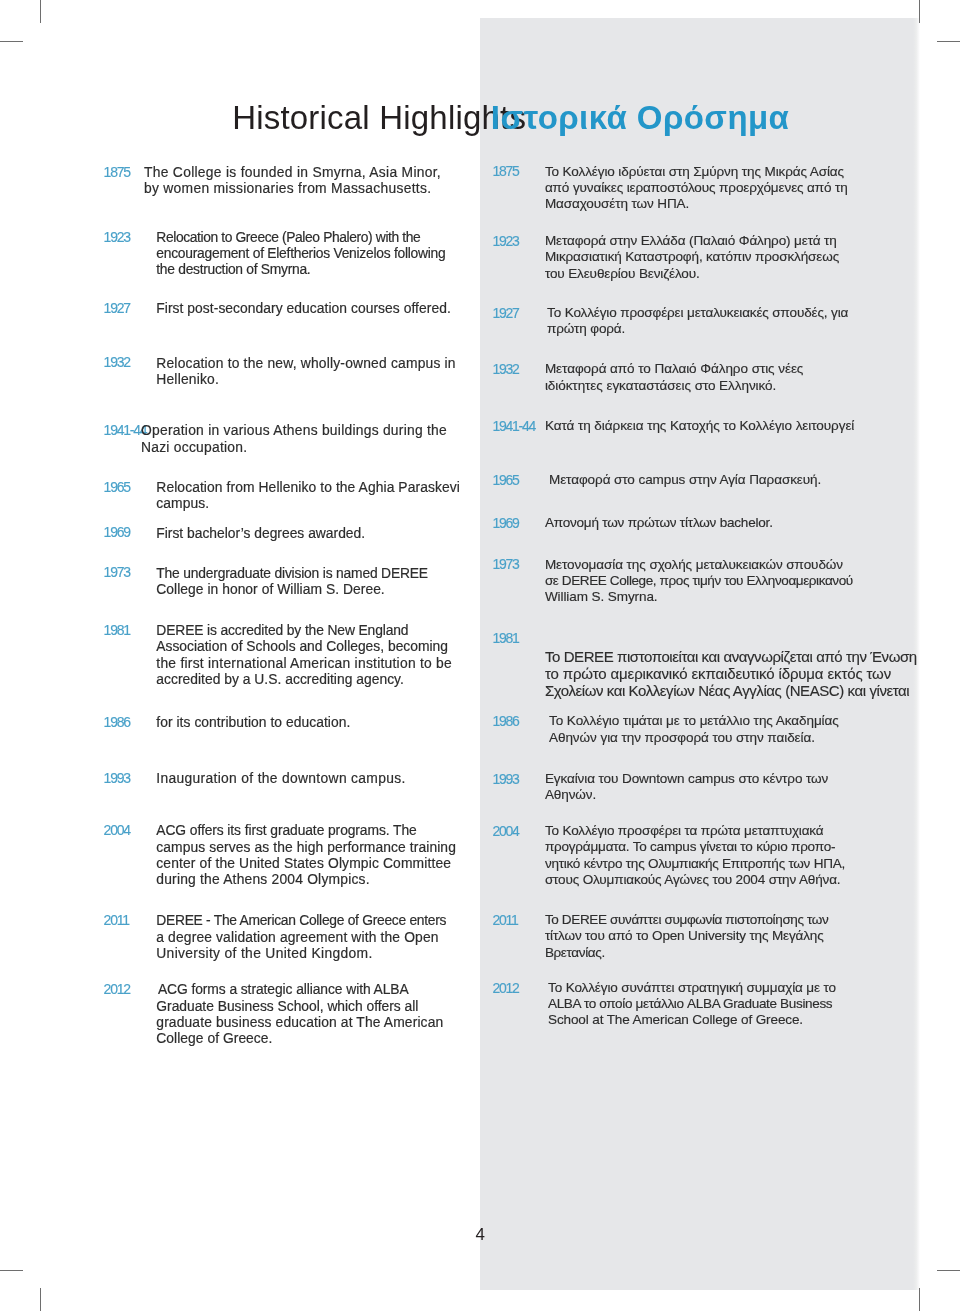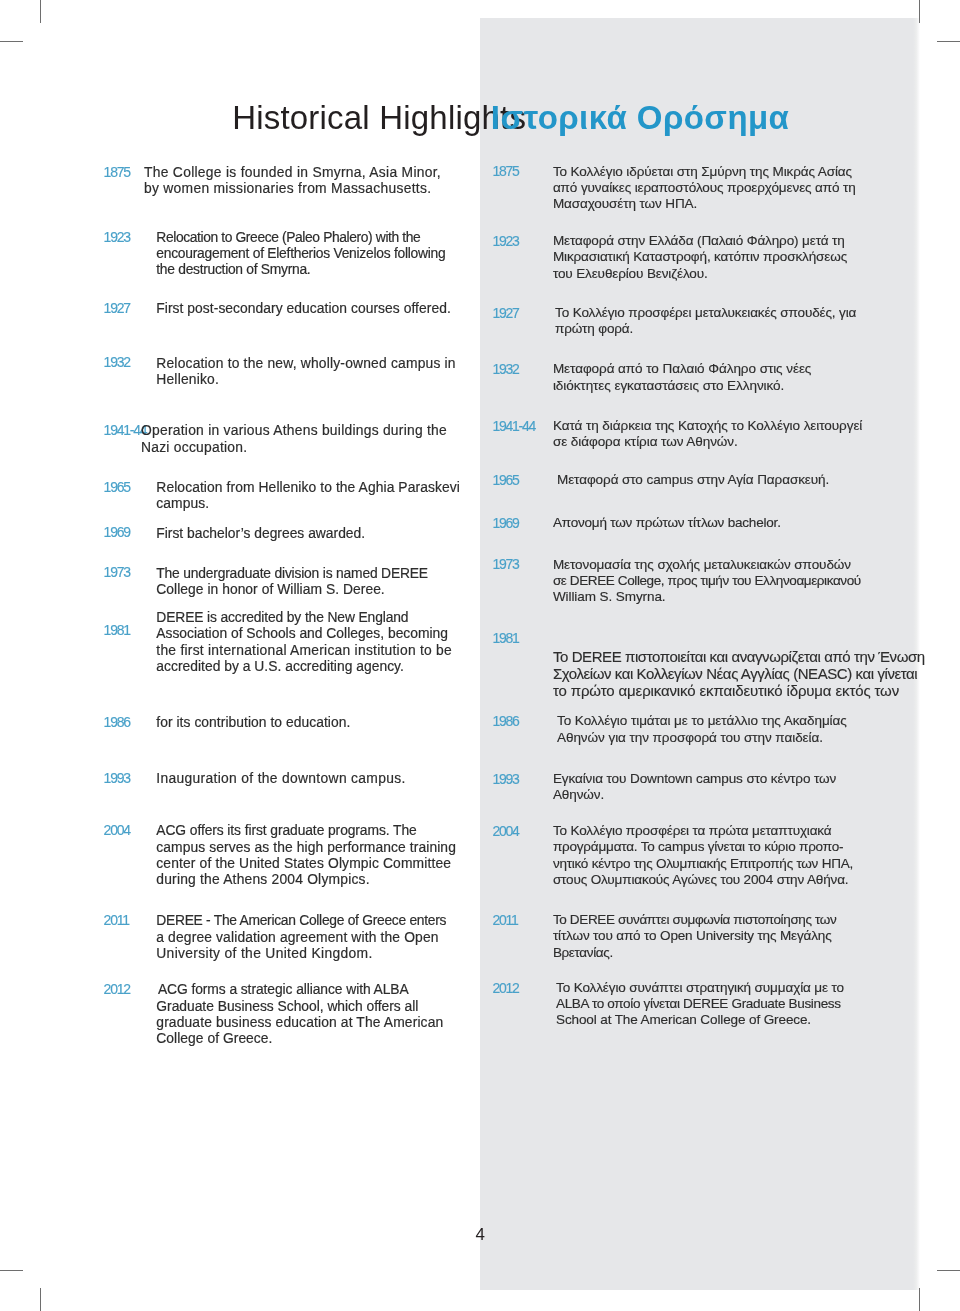--- a/index.html
+++ b/index.html
@@ -21,21 +21,21 @@
          white-space:nowrap;letter-spacing:0.20px;}
   .title-en{left:232.2px;top:103.3px;color:#231f20;}
   .title-el{left:490.8px;top:103.3px;color:#2396c9;letter-spacing:0.44px;font-weight:bold;}
 
   .col{position:absolute;left:0;top:0;width:960px;height:1311px;}
   .entry{position:absolute;left:0;top:0;}
   .year{position:absolute;color:#49a1c9;font-size:14px;line-height:16.3px;
         white-space:nowrap;letter-spacing:-1.25px;-webkit-text-stroke:0.15px #49a1c9;}
   .etext{position:absolute;color:#2d2d2d;font-size:13.85px;line-height:16.3px;white-space:nowrap;
          -webkit-text-stroke:0.18px #2d2d2d;}
-  .col-greek .etext{font-size:13.55px;margin-left:8px;-webkit-text-stroke:0.14px #2d2d2d;}
+  .col-greek .etext{font-size:13.55px;-webkit-text-stroke:0.14px #2d2d2d;}
   .ln{height:auto;}
 
   .pageno{position:absolute;left:475.4px;top:1226.0px;font-size:16.9px;line-height:18px;color:#231f20;}
 </style>
 </head>
 <body>
 
 <div class="page">
 
   <div class="panel"></div>
@@ -104,21 +104,21 @@
     </div>
     <div class="entry">
       <div class="year" style="top:564.44px;left:103.6px">1973</div>
       <div class="etext" style="top:564.59px;left:156.30px;letter-spacing:-0.19px">
         <div class="ln">The undergraduate division is named DEREE</div>
         <div class="ln" style="letter-spacing:0.04px">College in honor of William S. Deree.</div>
       </div>
     </div>
     <div class="entry">
       <div class="year" style="top:621.84px;left:103.6px">1981</div>
-      <div class="etext" style="top:609px;left:156.30px;letter-spacing:-0.13px">
+      <div class="etext" style="top:622px;left:156.30px;letter-spacing:-0.13px">
         <div class="ln">DEREE is accredited by the New England</div>
         <div class="ln" style="letter-spacing:0.0px">Association of Schools and Colleges, becoming</div>
         <div class="ln" style="letter-spacing:0.25px">the first international American institution to be</div>
         <div class="ln" style="letter-spacing:0.02px">accredited by a U.S. accrediting agency.</div>
       </div>
     </div>
     <div class="entry">
       <div class="year" style="top:714.14px;left:103.6px">1986</div>
       <div class="etext" style="top:714.29px;left:156.30px;letter-spacing:0.05px">
         <div class="ln">for its contribution to education.</div>
@@ -186,21 +186,20 @@
       <div class="year" style="top:361.24px;left:492.4px">1932</div>
       <div class="etext" style="top:361.39px;left:544.90px;letter-spacing:-0.08px">
         <div class="ln">Μεταφορά από το Παλαιό Φάληρο στις νέες</div>
         <div class="ln">ιδιόκτητες εγκαταστάσεις στο Ελληνικό.</div>
       </div>
     </div>
     <div class="entry">
       <div class="year" style="top:417.94px;left:492.4px">1941-44</div>
       <div class="etext" style="top:418.09px;left:544.90px;letter-spacing:-0.08px">
         <div class="ln">Κατά τη διάρκεια της Κατοχής το Κολλέγιο λειτουργεί</div>
-        <div class="ln">σε διάφορα κτίρια των Αθηνών.</div>
       </div>
     </div>
     <div class="entry">
       <div class="year" style="top:472.24px;left:492.4px">1965</div>
       <div class="etext" style="top:472.39px;left:549.00px;letter-spacing:-0.1px">
         <div class="ln">Μεταφορά στο campus στην Αγία Παρασκευή.</div>
       </div>
     </div>
     <div class="entry">
       <div class="year" style="top:514.84px;left:492.4px">1969</div>
@@ -213,22 +212,22 @@
       <div class="etext" style="top:556.59px;left:544.90px;letter-spacing:-0.1px">
         <div class="ln">Μετονομασία της σχολής μεταλυκειακών σπουδών</div>
         <div class="ln" style="letter-spacing:-0.41px">σε DEREE College, προς τιμήν του Ελληνοαμερικανού</div>
         <div class="ln">William S. Smyrna.</div>
       </div>
     </div>
     <div class="entry">
       <div class="year" style="top:630.14px;left:492.4px">1981</div>
       <div class="etext" style="top:649px;left:544.90px;letter-spacing:-0.42px;font-size:15px;line-height:16.75px">
         <div class="ln">Το DEREE πιστοποιείται και αναγνωρίζεται από την Ένωση</div>
+        <div class="ln" style="letter-spacing:-0.13px">το πρώτο αμερικανικό εκπαιδευτικό ίδρυμα εκτός των</div>
         <div class="ln">Σχολείων και Κολλεγίων Νέας Αγγλίας (NEASC) και γίνεται</div>
-        <div class="ln" style="letter-spacing:-0.13px">το πρώτο αμερικανικό εκπαιδευτικό ίδρυμα εκτός των</div>
       </div>
     </div>
     <div class="entry">
       <div class="year" style="top:713.24px;left:492.4px">1986</div>
       <div class="etext" style="top:713.39px;left:549.00px;letter-spacing:-0.08px">
         <div class="ln">Το Κολλέγιο τιμάται με το μετάλλιο της Ακαδημίας</div>
         <div class="ln">Αθηνών για την προσφορά του στην παιδεία.</div>
       </div>
     </div>
     <div class="entry">
@@ -252,20 +251,20 @@
       <div class="etext" style="top:911.99px;left:544.90px;letter-spacing:-0.38px">
         <div class="ln">Το DEREE συνάπτει συμφωνία πιστοποίησης των</div>
         <div class="ln" style="letter-spacing:-0.17px">τίτλων του από το Open University της Μεγάλης</div>
         <div class="ln">Βρετανίας.</div>
       </div>
     </div>
     <div class="entry">
       <div class="year" style="top:979.64px;left:492.4px">2012</div>
       <div class="etext" style="top:979.79px;left:548.00px;letter-spacing:-0.13px">
         <div class="ln">Το Κολλέγιο συνάπτει στρατηγική συμμαχία με το</div>
-        <div class="ln" style="letter-spacing:-0.35px">ALBA το οποίο γίνεται DEREE Graduate Business</div>
+        <div class="ln" style="letter-spacing:-0.35px">ALBA το οποίο μετάλλιο ALBA Graduate Business</div>
         <div class="ln">School at The American College of Greece.</div>
       </div>
     </div>
   </div>
 
   <div class="pageno">4</div>
 </div>
 
 </body></html>

